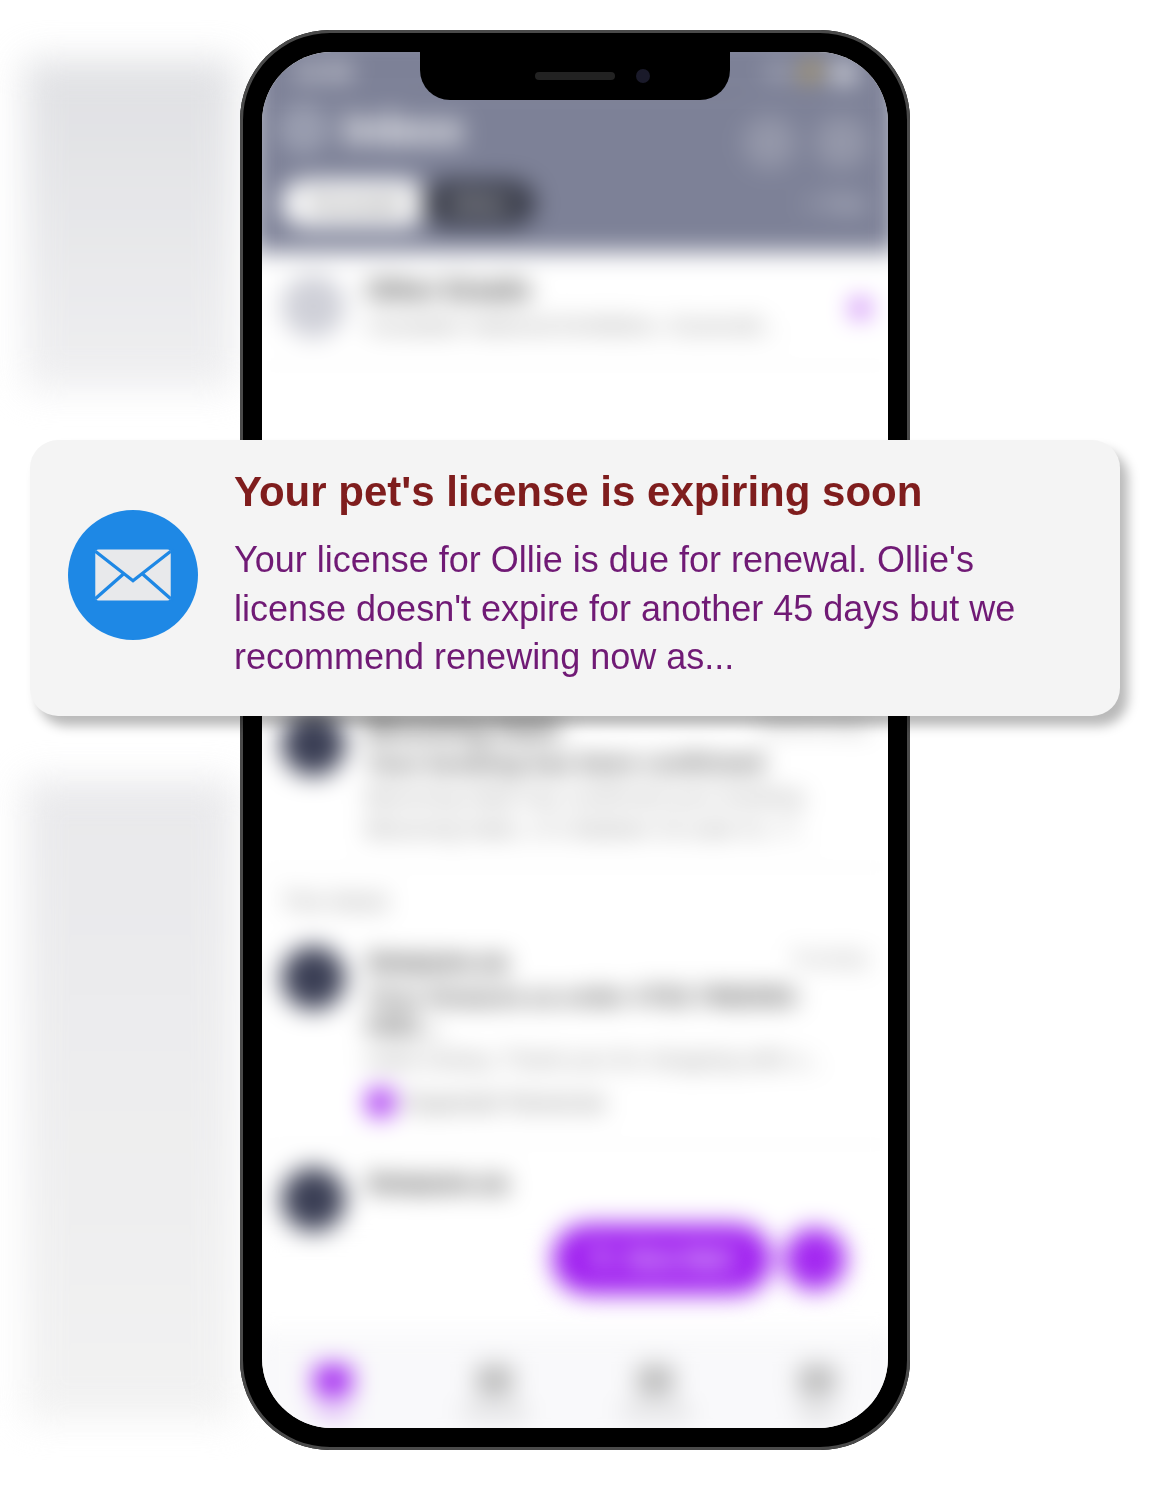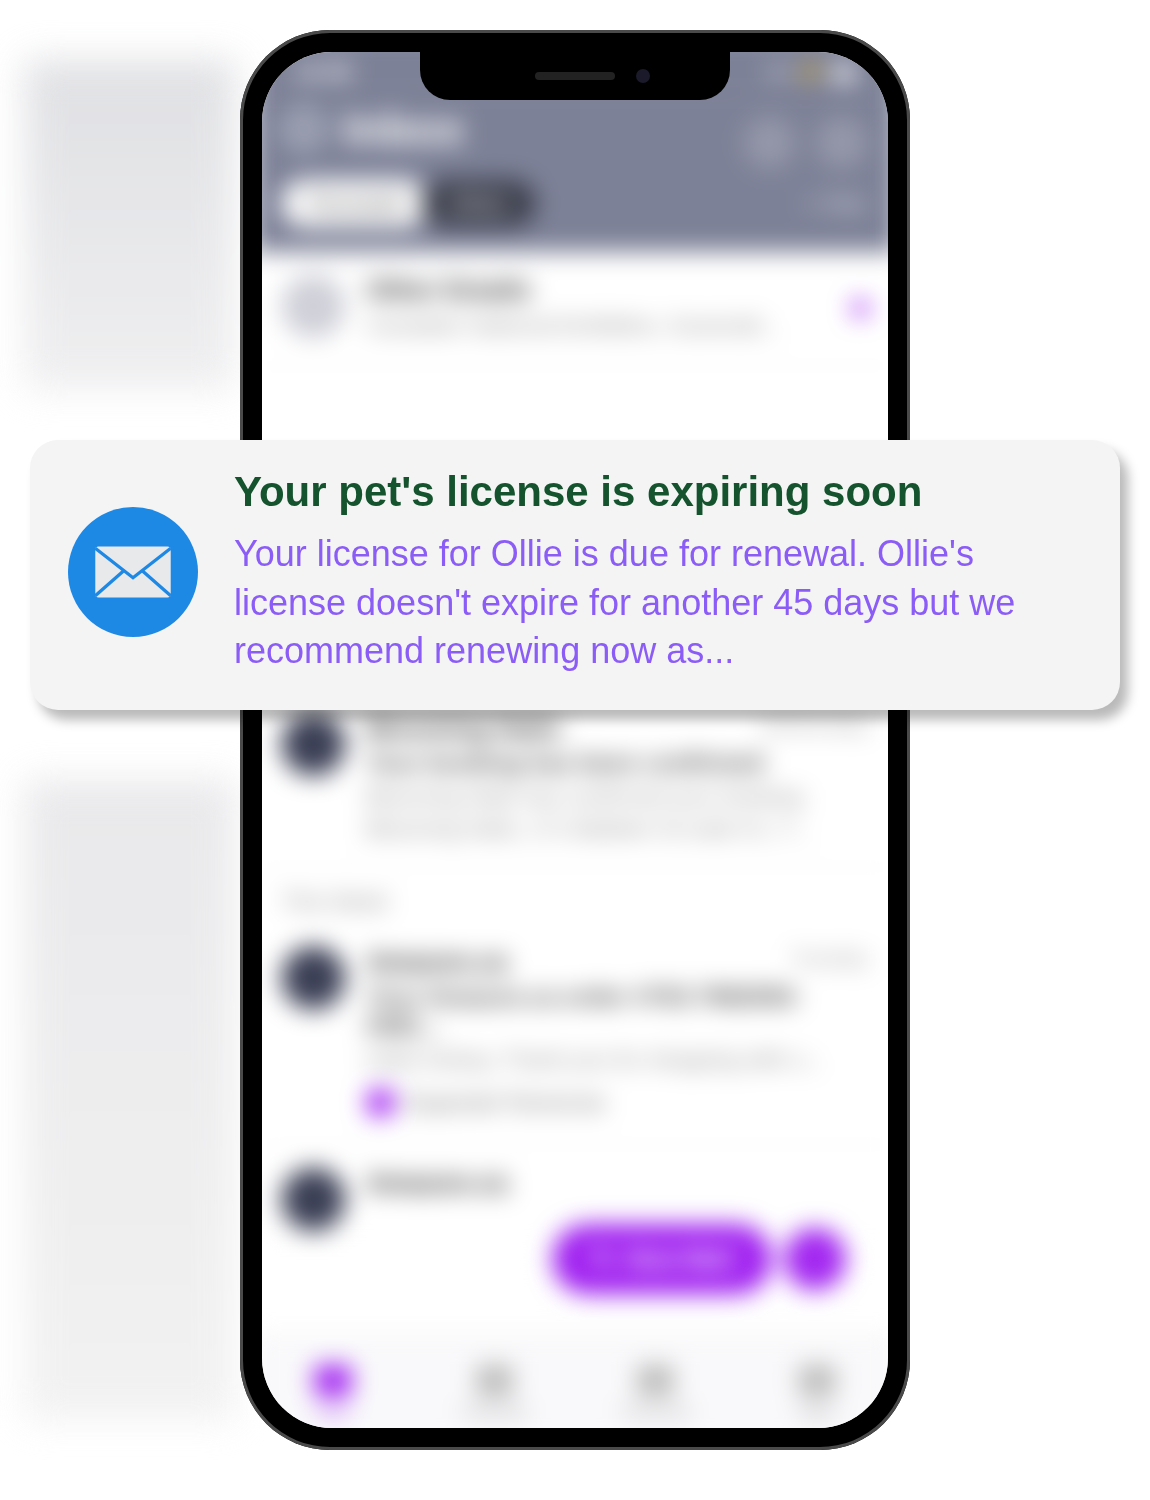--- a/index.html
+++ b/index.html
@@ -242,27 +242,27 @@
       flex-shrink: 0;
       display:flex;align-items:center;justify-content:center;
     }
     .notif .icon-wrap svg { width: 82px; height: 60px; }
     .notif-content {
       flex: 1;
     }
     .notif-title {
       font-size: 42px;
       font-weight: 700;
-      color: #14532d;
+      color: #7f1d1d;
       line-height: 1.15;
-      margin-bottom: 14px;
+      margin-bottom: 20px;
     }
     .notif-body {
       font-size: 36px;
-      color: #8b5cf6;
+      color: #701a75;
       line-height: 1.35;
     }
 
     
     .bg-shadow {
       position:absolute;
       left: 25px;
       top: 60px;
       width: 210px;
       height: 330px;

